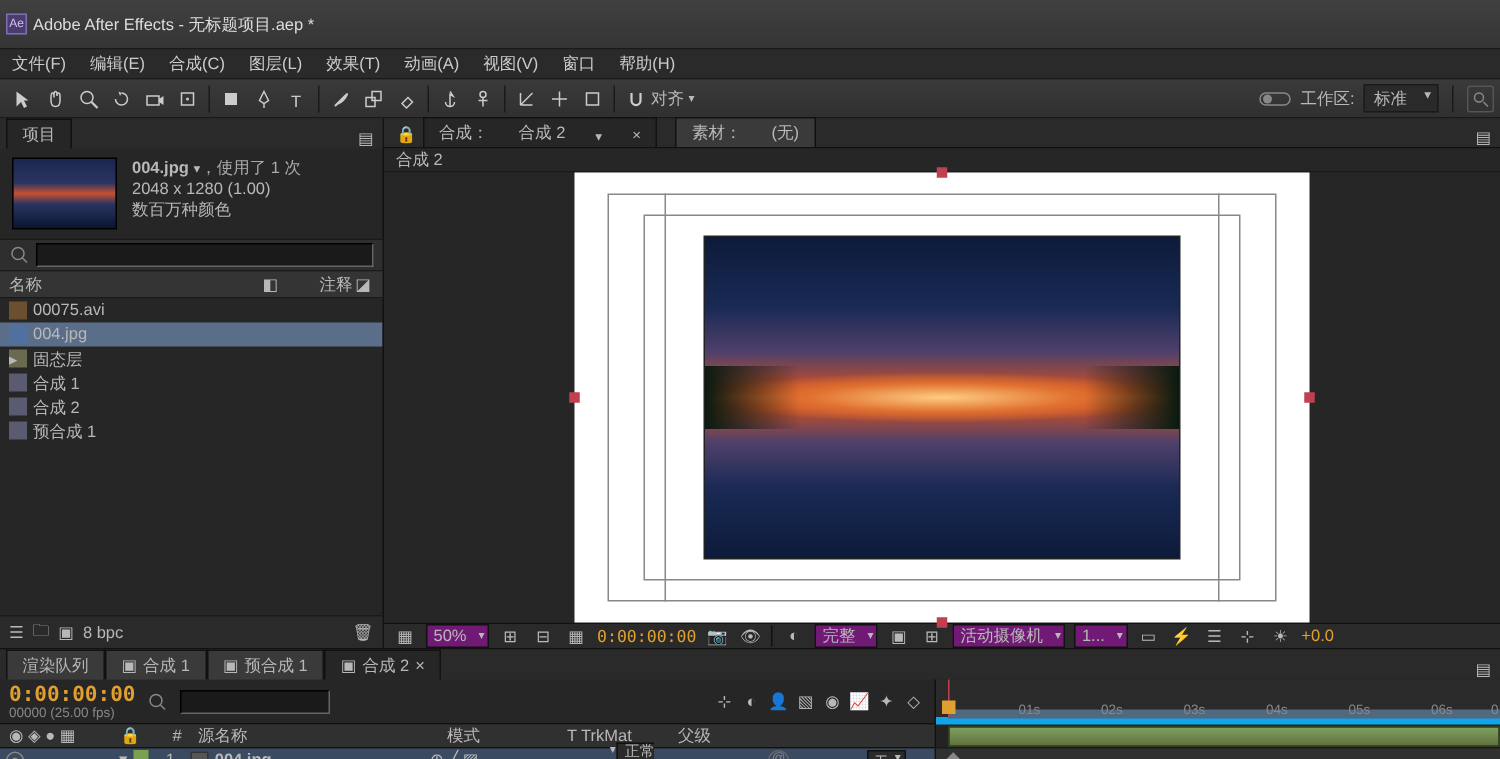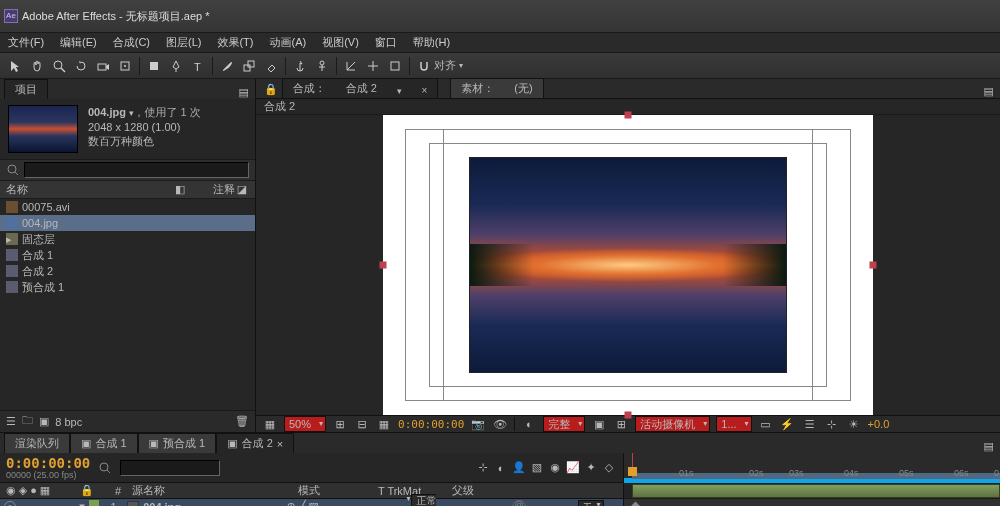--- a/index.html
+++ b/index.html
@@ -53,21 +53,21 @@
 .viewer-subbar { height: 18px; display: flex; align-items: center; padding: 0 8px; background: #262626; border-bottom: 1px solid #1a1a1a; }
 .viewer-canvas { flex: 1; background: #262626; position: relative; display: flex; align-items: center; justify-content: center; }
 .canvas-outer { position: relative; width: 490px; height: 300px; background: #fff; }
 .safe-box { position: absolute; border: 1px solid #888; }
 .safe-1 { left: 22px; top: 14px; right: 22px; bottom: 14px; }
 .safe-2 { left: 46px; top: 28px; right: 46px; bottom: 28px; }
 .safe-v1 { width: 1px; background: #888; top: 14px; bottom: 14px; }
 .comp-image { position: absolute; left: 86px; top: 42px; right: 86px; bottom: 42px; background: linear-gradient(#0d1a3a 0%,#1a2a55 22%,#50406a 36%,#d05020 48%,#e06830 50%,#d05020 52%,#50406a 64%,#1a2a55 78%,#0d1a3a 100%); border: 1px solid #222; }
 .handle { position: absolute; width: 7px; height: 7px; background: #c04050; transform: translate(-50%,-50%); }
 .viewer-footer { height: 22px; display: flex; align-items: center; background: #2a2a2a; border-top: 1px solid #111; padding: 0 6px; gap: 6px; font-size: 10px; }
-.vf-dd { background: #b91c1c; border: 1px solid #111; padding: 0 14px 0 4px; height: 16px; line-height: 14px; position: relative; }
+.vf-dd { background: #701a75; border: 1px solid #111; padding: 0 14px 0 4px; height: 16px; line-height: 14px; position: relative; }
 .vf-dd::after { content: "▾"; position: absolute; right: 2px; top: 0; font-size: 8px; }
 .vf-btn { width: 16px; height: 16px; display: flex; align-items: center; justify-content: center; cursor: pointer; }
 .vf-time { color: #e0a030; font-family: monospace; }
 .vf-exp { color: #e0a030; }
 
 
 .timeline-panel { height: 114px; background: #262626; display: flex; flex-direction: column; border-top: 1px solid #111; }
 .tl-tabs { height: 20px; display: flex; align-items: flex-end; background: #2a2a2a; padding-left: 4px; }
 .tl-tab { padding: 2px 10px; background: #3a3a3a; border: 1px solid #111; border-bottom: none; display: flex; align-items: center; gap: 4px; font-size: 11px; }
 .tl-tab.active { background: #262626; }
@@ -236,20 +236,35 @@
       </svg>
     </div>
   <div class="tool-sep"></div>
   <div style="display:flex;align-items:center;gap:3px;margin-left:4px;">
     <svg width="14" height="14">
         <path d="M4 3 L4 8 A3 3 0 0 0 10 8 L10 3" fill="none" stroke="#ccc" stroke-width="1.5"></path>
       </svg>
     <span>对齐</span>
     <span style="font-size:8px;">▾</span>
   </div>
+  <div class="toolbar-right">
+    <svg width="22" height="14">
+        <rect x="1" y="3" width="20" height="8" rx="4" fill="none" stroke="#888"></rect>
+        <circle cx="6" cy="7" r="3" fill="#888"></circle>
+      </svg>
+    <span>工作区:</span>
+    <div class="workspace-dd"><span>标准</span></div>
+    <div class="tool-sep"></div>
+    <div class="search-box">
+        <svg width="12" height="12">
+          <circle cx="5" cy="5" r="3" fill="none" stroke="#888"></circle>
+          <line x1="8" y1="8" x2="11" y2="11" stroke="#888"></line>
+        </svg>
+      </div>
+  </div>
 </div>
 
 <div class="main-row">
 
   <div class="project-panel">
     <div class="panel-tab-row">
       <div class="panel-tab active">项目</div>
       <div class="panel-menu-icon">▤</div>
     </div>
     <div class="project-preview">
@@ -437,21 +452,21 @@
         <span>缩放</span>
         <span class="prop-val">37.0,37.0%</span>
       </div>
 
     </div>
     <div class="tl-right">
       <div class="tl-ruler">
         <div class="work-area"></div>
         <div class="cti"></div>
         <span class="tick" style="left:55px;">01s</span>
-        <span class="tick" style="left:110px;margin-left:15px;">02s</span>
+        <span class="tick" style="left:110px;">02s</span>
         <span class="tick" style="left:165px;">03s</span>
         <span class="tick" style="left:220px;">04s</span>
         <span class="tick" style="left:275px;">05s</span>
         <span class="tick" style="left:330px;">06s</span>
         <span class="tick" style="left:370px;">0</span>
       </div>
       <div class="tl-track-area">
         <div class="track-row">
             <div class="layer-bar" style="left:8px;right:0;"></div>
           </div>

